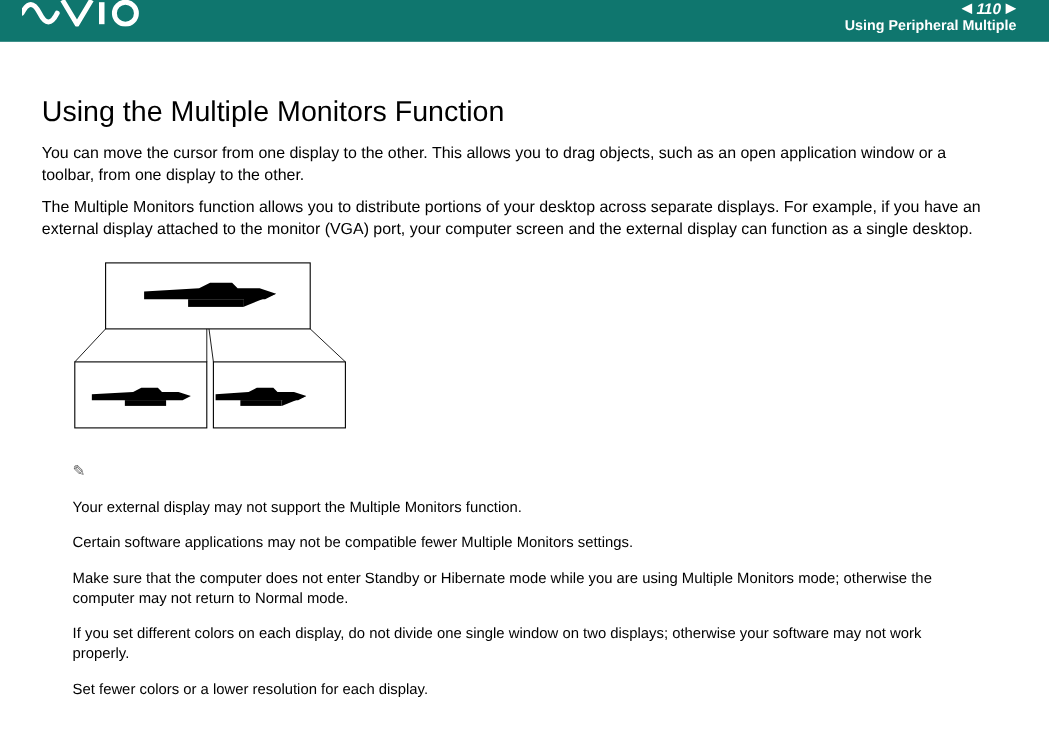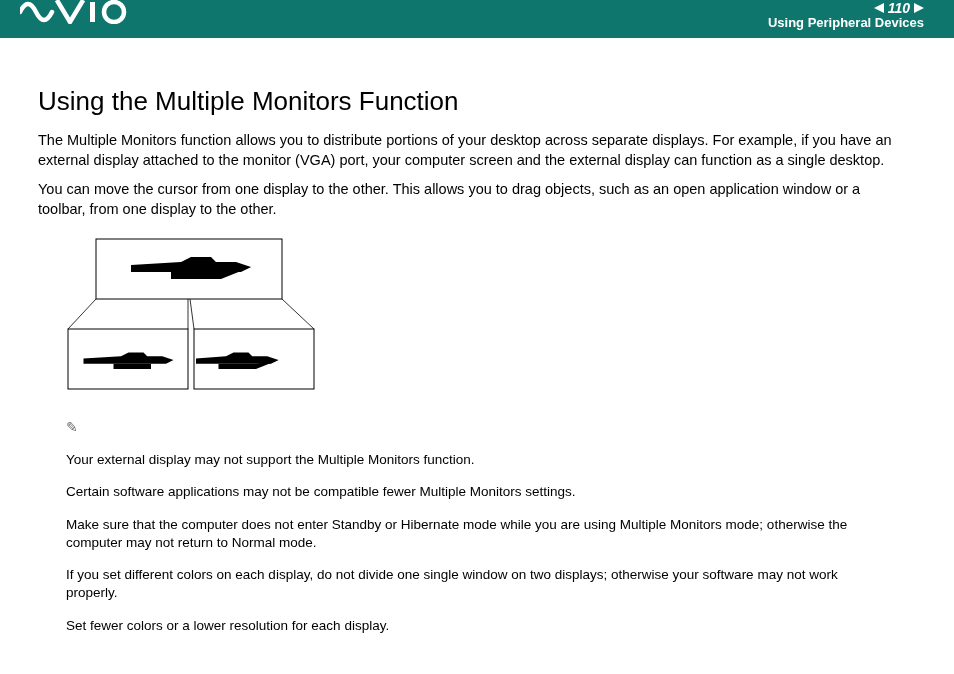--- a/index.html
+++ b/index.html
@@ -88,28 +88,28 @@
             <polygon points="10,0 0,5 10,10" fill="#fff"></polygon>
           </svg>
       </span>
       <span>110</span>
       <span class="arrow-right">
         <svg width="10" height="10" viewBox="0 0 10 10">
             <polygon points="0,0 10,5 0,10" fill="#fff"></polygon>
           </svg>
       </span>
     </div>
-    <div class="section-name">Using Peripheral Devices</div>
+    <div class="section-name">Using Peripheral Multiple</div>
   </div>
 </div>
 
 <div class="content">
   <h1 class="title">Using the Multiple Monitors Function</h1>
+  <p class="para">You can move the cursor from one display to the other. This allows you to drag objects, such as an open application window or a toolbar, from one display to the other.</p>
   <p class="para">The Multiple Monitors function allows you to distribute portions of your desktop across separate displays. For example, if you have an external display attached to the monitor (VGA) port, your computer screen and the external display can function as a single desktop.</p>
-  <p class="para">You can move the cursor from one display to the other. This allows you to drag objects, such as an open application window or a toolbar, from one display to the other.</p>
 
   <div class="diagram">
     <svg width="250" height="160" viewBox="0 0 250 160">
       <rect x="30" y="2" width="186" height="60" fill="#fff" stroke="#000" stroke-width="1"></rect>
       <g transform="translate(55,10) scale(1.0)">
         <path d="M 10 25 L 120 25 L 130 20 L 115 15 L 95 15 L 90 10 L 70 10 L 60 15 L 10 18 Z" fill="#000"></path>
         <rect x="50" y="25" width="50" height="7" fill="#000"></rect>
         <path d="M 100 25 L 130 20 L 100 32 Z" fill="#000"></path>
       </g>
       <rect x="2" y="92" width="120" height="60" fill="#fff" stroke="#000" stroke-width="1"></rect>

